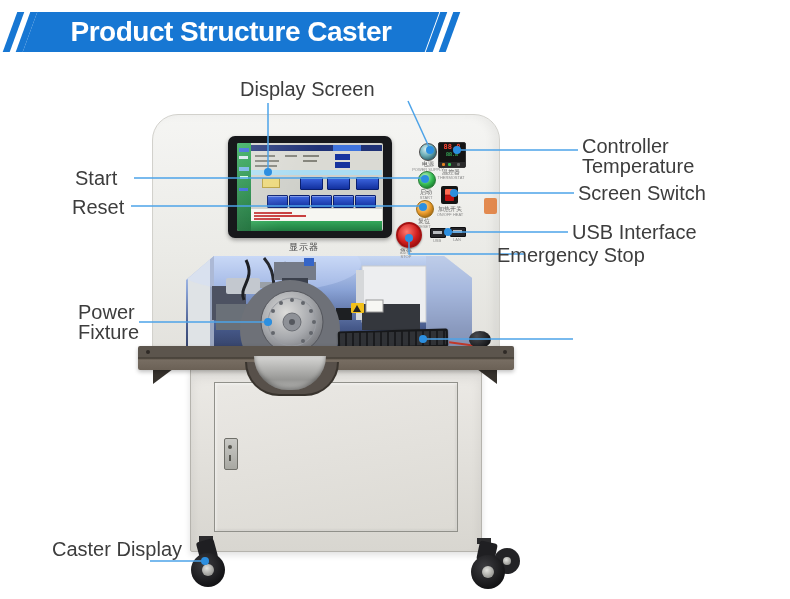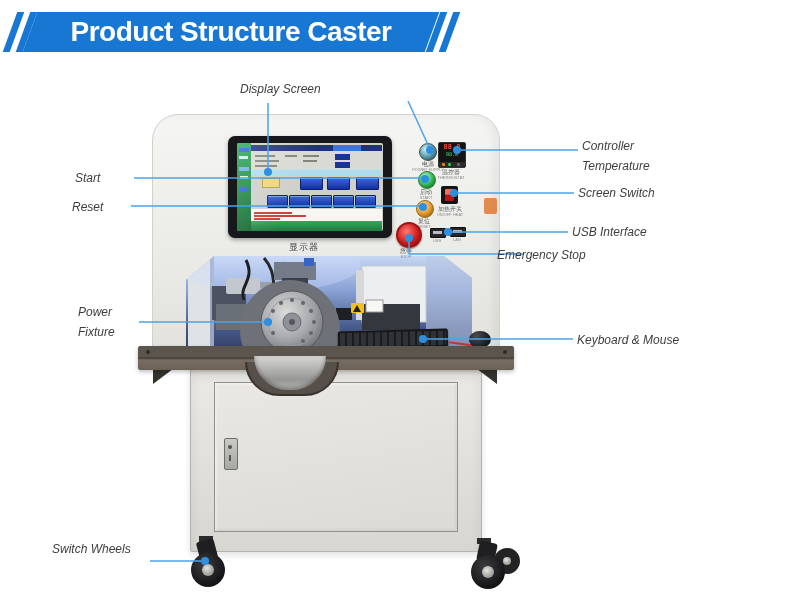--- a/index.html
+++ b/index.html
@@ -9,21 +9,21 @@
 
   
   .banner-bar{left:30px;top:12px;width:402px;height:40px;background:#1777d3;
               transform:skewX(-20deg);z-index:70;}
   .banner-slash{top:12px;width:7px;height:40px;background:#1777d3;transform:skewX(-20deg);z-index:70;}
   .banner-text{left:30px;top:12px;width:402px;height:40px;z-index:71;color:#fff;
                font-size:28px;font-weight:bold;line-height:40px;text-align:center;
                letter-spacing:-0.5px;}
 
   
-  .lbl{color:#3d3d3d;font-size:12px;line-height:20px;z-index:60;white-space:nowrap;font-style:italic;}
+  .lbl{color:#3d3d3d;font-size:20px;line-height:20px;z-index:60;white-space:nowrap;}
 
   
   .panel{left:152px;top:114px;width:346px;height:244px;z-index:1;
          background:linear-gradient(180deg,#f5f5f3 0%,#ebebe7 55%,#e2e1dc 100%);
          border:1px solid #d2d1cc;border-radius:26px 26px 0 0;
          box-shadow:inset -6px 0 10px rgba(0,0,0,0.05);}
   .logo-sticker{left:484px;top:198px;width:13px;height:16px;background:#e07028;border-radius:2px;
                 opacity:.8;z-index:2;}
 
   .monitor{left:228px;top:136px;width:164px;height:102px;background:#17181b;border-radius:7px;
@@ -332,23 +332,22 @@
     </g>
   </svg>
 
   <div class="abs lbl" style="left:240px;top:79px;">Display Screen</div>
   <div class="abs lbl" style="left:75px;top:168px;">Start</div>
   <div class="abs lbl" style="left:72px;top:197px;">Reset</div>
   <div class="abs lbl" style="left:78px;top:302px;">
     <div>Power</div>
     <div>Fixture</div>
   </div>
-  <div class="abs lbl" style="left:52px;top:539px;">Switch Wheels</div>
+  <div class="abs lbl" style="left:52px;top:539px;">Caster Display</div>
   <div class="abs lbl" style="left:582px;top:136px;">
     <div>Controller</div>
     <div>Temperature</div>
   </div>
   <div class="abs lbl" style="left:578px;top:183px;">Screen Switch</div>
   <div class="abs lbl" style="left:572px;top:222px;">USB Interface</div>
   <div class="abs lbl" style="left:497px;top:245px;">Emergency Stop</div>
-  <div class="abs lbl" style="left:577px;top:330px;">Keyboard &amp; Mouse</div>
 
 </div>
 
 </body></html>

